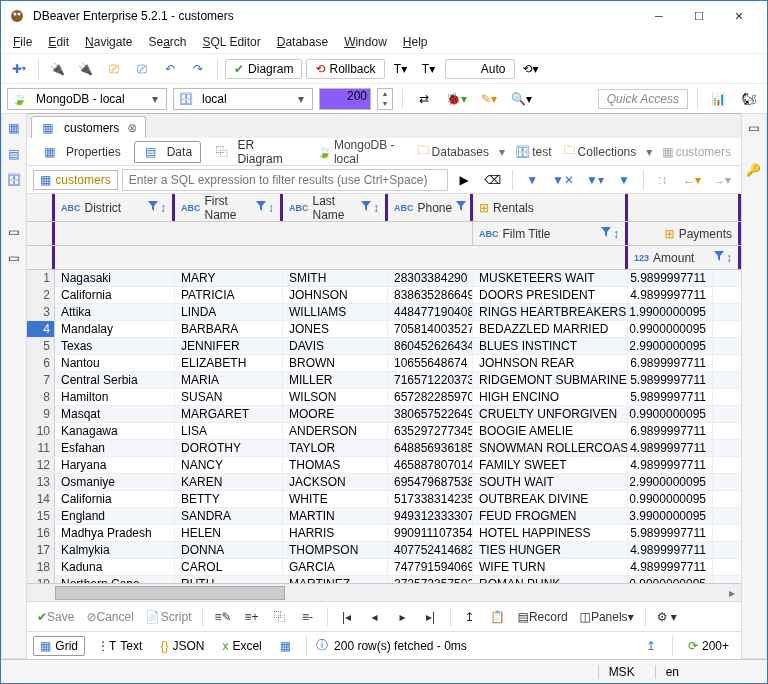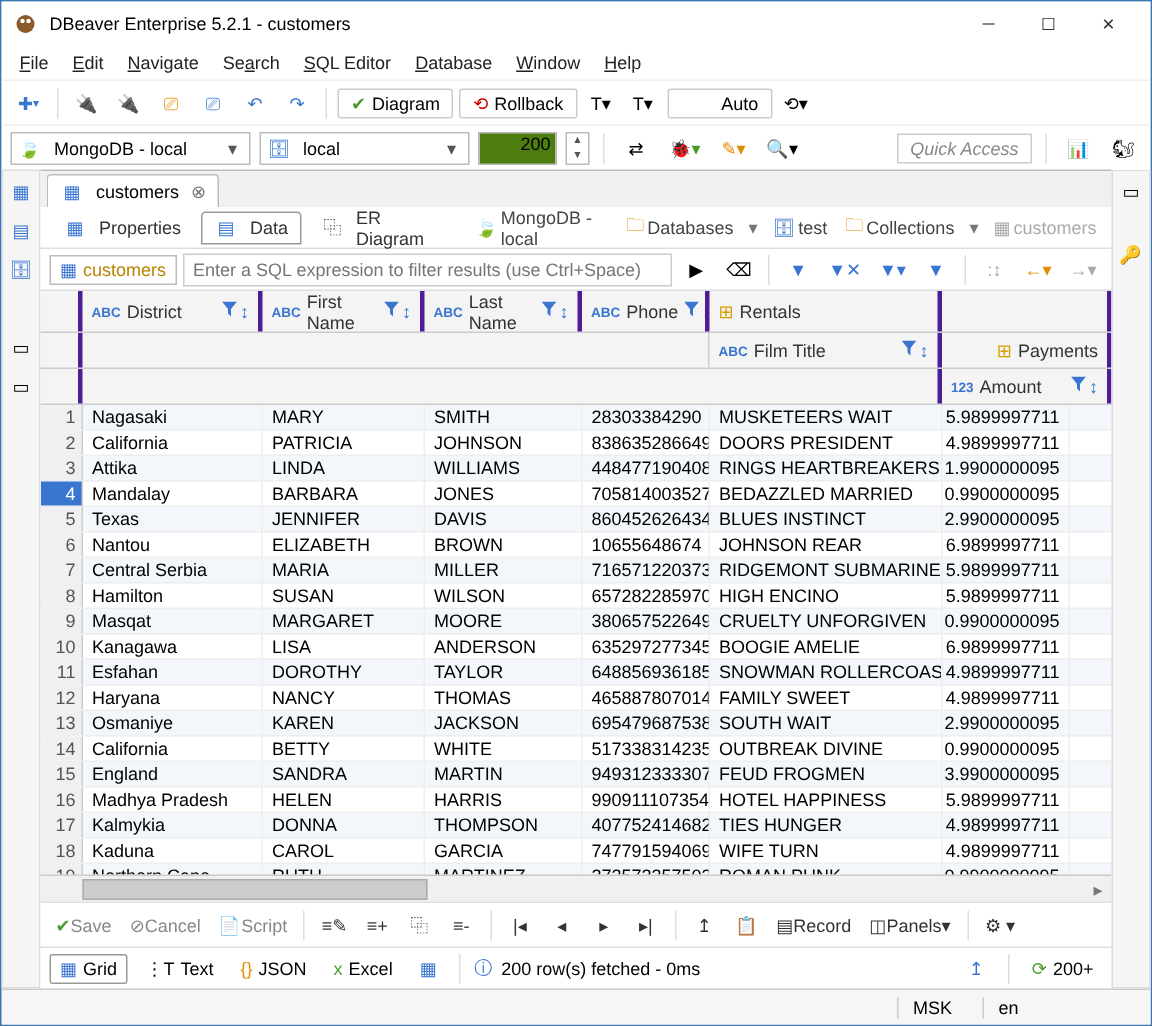--- a/index.html
+++ b/index.html
@@ -12,21 +12,21 @@
 .menubar { height: 22px; display:flex; align-items:center; padding: 0 6px; gap: 4px; background:#fff;}
 .menubar .mi { padding: 2px 6px; color:#222; }
 .menubar .mi u { text-decoration: underline; }
 .toolbar1 { height: 30px; display:flex; align-items:center; padding: 0 6px; gap:4px; background:#fff; border-top:1px solid #eee;}
 .tbtn { min-width:24px; height:24px; display:inline-flex; align-items:center; justify-content:center; padding:0 3px; border:1px solid transparent; border-radius:2px; cursor:pointer;}
 .sep { width:1px; height:20px; background:#ddd; margin:0 3px;}
 .btn-text { padding: 2px 8px; border:1px solid #ccc; border-radius:2px; background:#fff; display:inline-flex; align-items:center; gap:4px;}
 .conn-row { height:30px; display:flex; align-items:center; padding:0 6px; gap:6px; background:#fff; border-top:1px solid #eee;}
 .combo { height:22px; border:1px solid #bbb; display:flex; align-items:center; padding:0 4px; gap:4px; background:#fff;}
 .combo .arrow {width:14px;text-align:center;color:#555;}
-.numfld { width:52px; height:22px; border:1px solid #bbb; text-align:right; padding:0 3px; background:#4d7c0f;}
+.numfld { width:52px; height:22px; border:1px solid #bbb; text-align:right; padding:0 3px; background:#8b5cf6;}
 .spin { width:16px; height:22px; border:1px solid #bbb; display:flex; flex-direction:column;}
 .spin div{flex:1; font-size:7px; display:flex;align-items:center;justify-content:center;color:#555;}
 .quickaccess { border:1px solid #ccc; padding:2px 8px; color:#888; font-style:italic;}
 .main { flex:1; display:flex; min-height:0;}
 .leftrail, .rightrail { width:26px; background:#f5f5f5; border:1px solid #ddd; display:flex; flex-direction:column; align-items:center; padding-top:4px; gap:6px;}
 .rail-ico{width:20px;height:20px;display:flex;align-items:center;justify-content:center;}
 .center { flex:1; display:flex; flex-direction:column; min-width:0; border-top:1px solid #bbb;}
 .tabrow { height:24px; display:flex; align-items:flex-end; padding-left:4px; background:#f0f0f0;}
 .tab { height:22px; padding:3px 8px; display:flex; align-items:center; gap:4px; background:#fff; border:1px solid #bbb; border-bottom:none; border-radius:3px 3px 0 0; position:relative;}
 .tab .x{ color:#777; margin-left:4px;}

